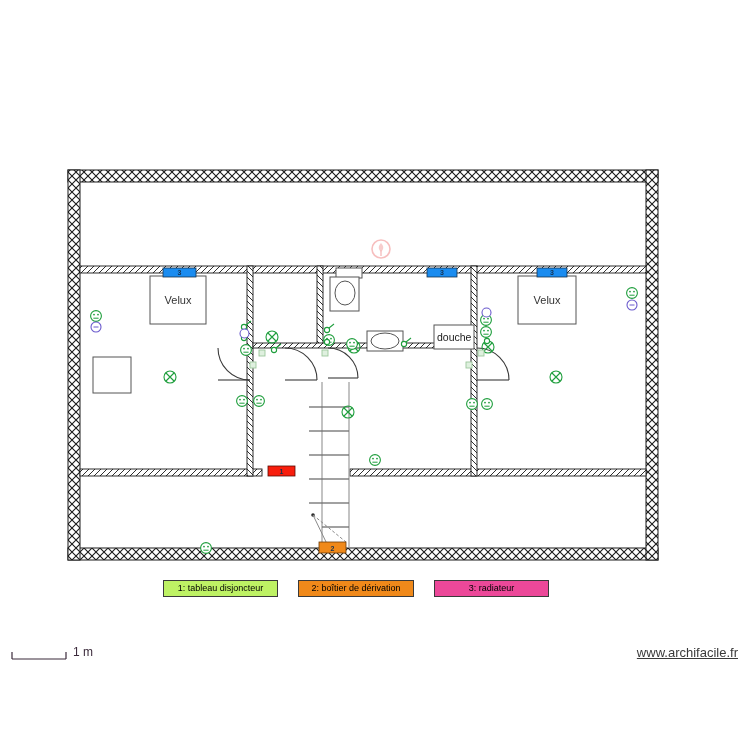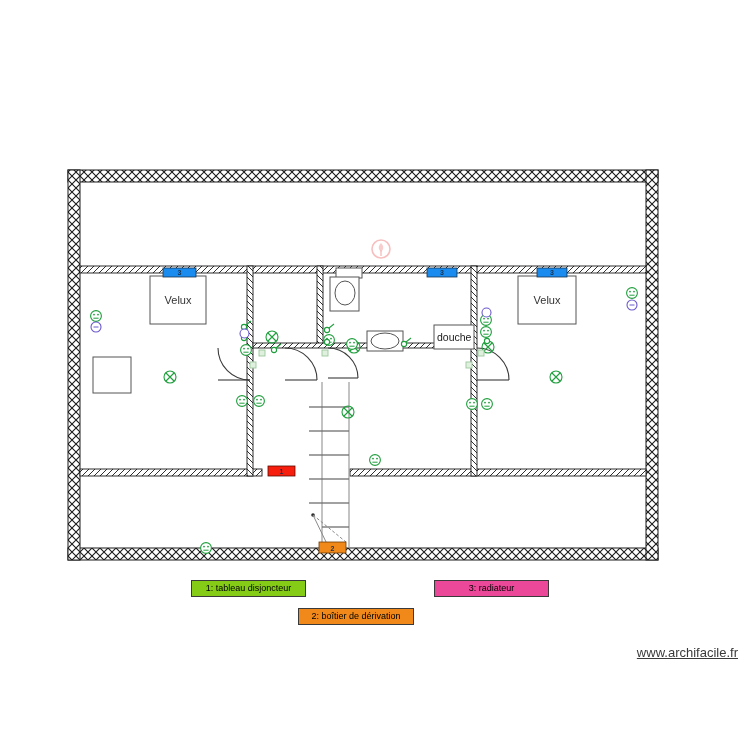--- a/index.html
+++ b/index.html
@@ -42,22 +42,22 @@
     border: 1px solid #3a3a3a;
     box-sizing: border-box;
     font-size: 9px;
     line-height: 15px;
     text-align: center;
     color: #000000;
     font-family: "Liberation Sans", sans-serif;
     white-space: nowrap;
     overflow: hidden;
   }
-  .legend-chip.c1 { left: 163px; top: 0px; width: 115px; background: #84cc16; margin-left: 28px; }
-  .legend-chip.c2 { left: 298px; top: 0px; width: 116px; background: #f0891a; margin-top: 28px; }
+  .legend-chip.c1 { left: 163px; top: 0px; width: 115px; background: #bef264; }
+  .legend-chip.c2 { left: 298px; top: 0px; width: 116px; background: #f0891a; }
   .legend-chip.c3 { left: 434px; top: 0px; width: 115px; background: #ec4899; }
 
   .scale-wrap {
     position: absolute;
     left: 10px;
     top: 645px;
     width: 160px;
     height: 24px;
   }
   .scale-bar-svg { position: absolute; left: 0; top: 4px; }
@@ -406,16 +406,24 @@
     </g>
 
   </svg>
 
   <div class="legend-row">
     <div class="legend-chip c1">1: tableau disjoncteur</div>
     <div class="legend-chip c2">2: boîtier de dérivation</div>
     <div class="legend-chip c3">3: radiateur</div>
   </div>
 
+  <div class="scale-wrap">
+    <svg class="scale-bar-svg" width="60" height="14" viewBox="0 0 60 14">
+      <line x1="2" y1="3" x2="2" y2="10" stroke="#3b2a3b" stroke-width="1.2"></line>
+      <line x1="2" y1="10" x2="56" y2="10" stroke="#3b2a3b" stroke-width="1.2"></line>
+      <line x1="56" y1="3" x2="56" y2="10" stroke="#3b2a3b" stroke-width="1.2"></line>
+    </svg>
+    <span class="scale-label">1 m</span>
+  </div>
 
   <div class="watermark">www.archifacile.fr</div>
 
 </div>
 
 </body></html>

